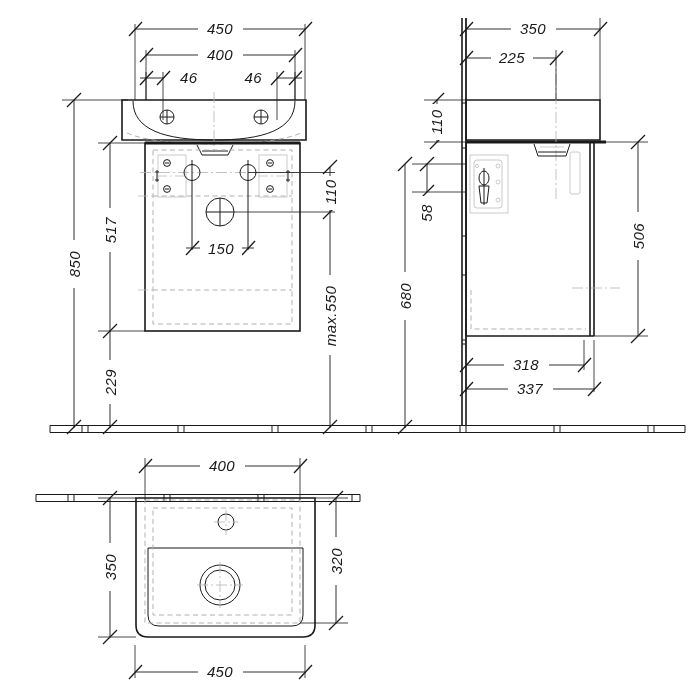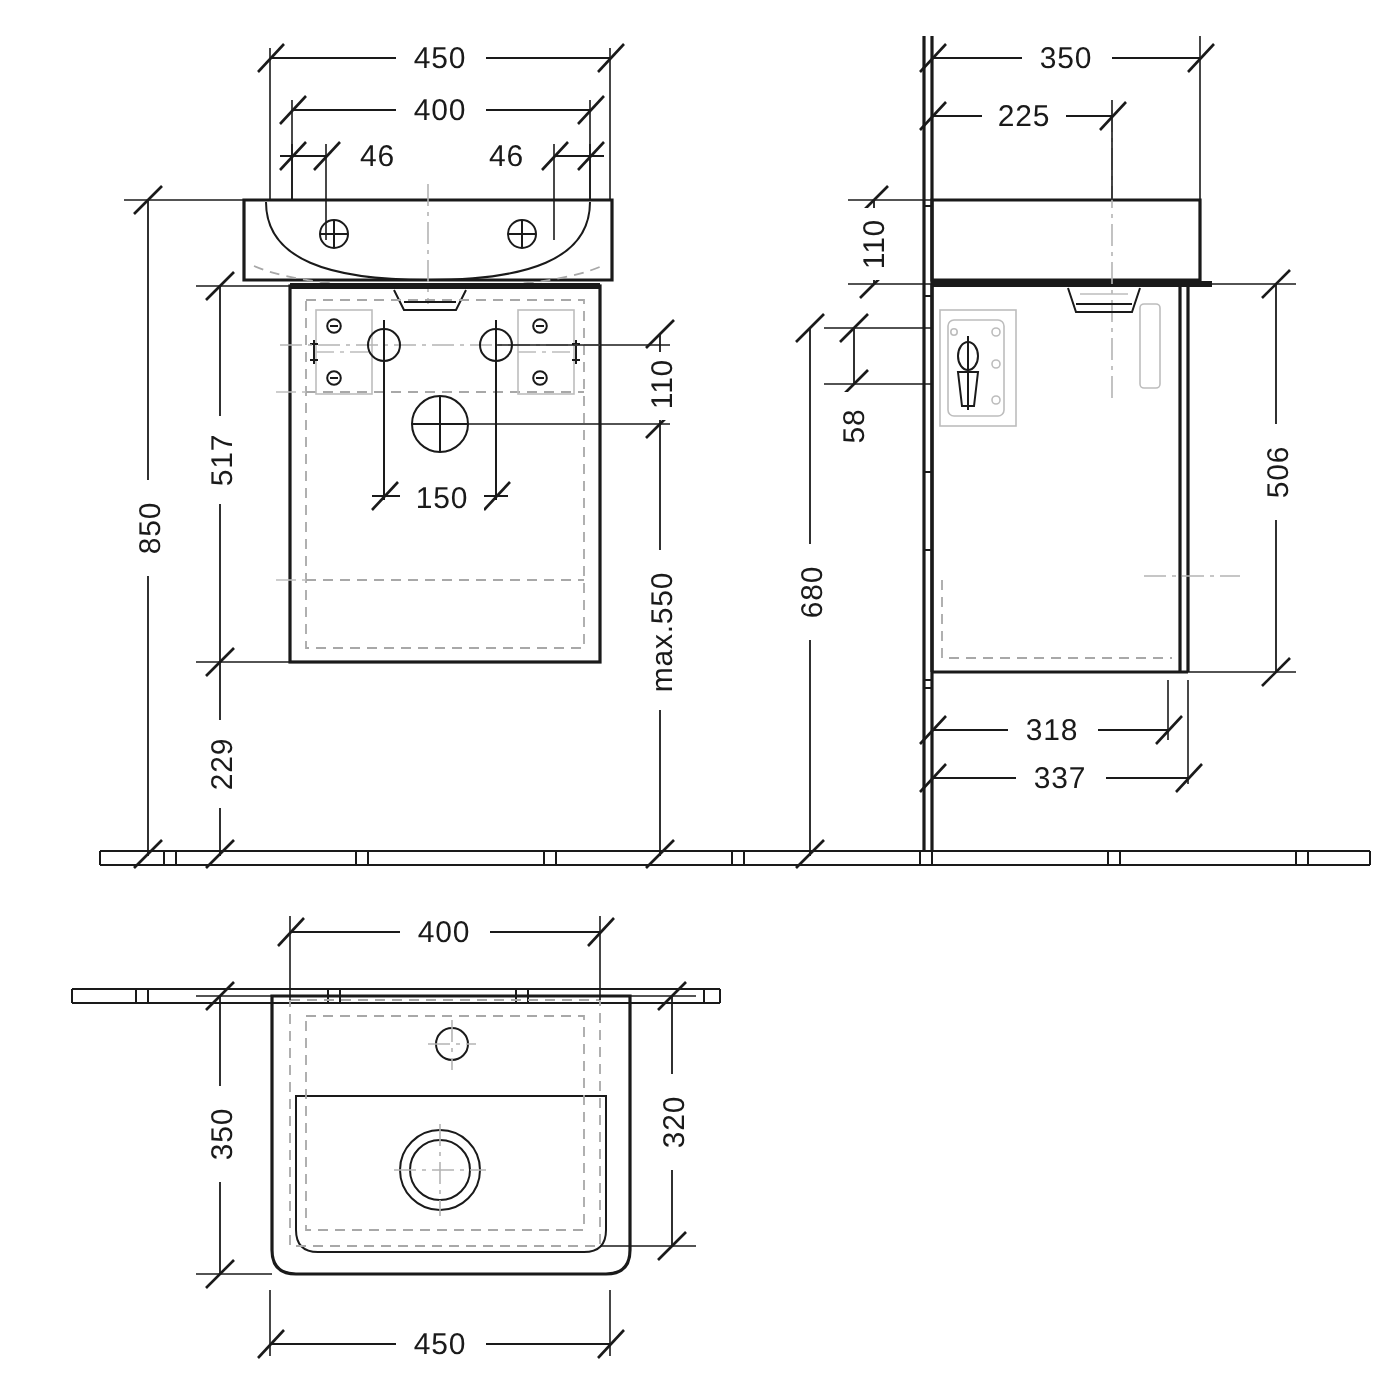--- a/index.html
+++ b/index.html
@@ -3,20 +3,21 @@
 <meta charset="utf-8">
 <title>Technical Drawing</title>
 <style>
   html,body{margin:0;padding:0;background:#ffffff;}
   #sheet{
     position:relative;
     width:700px;height:700px;
     background:#ffffff;
     font-family:"Liberation Sans", sans-serif;
     overflow:hidden;
+    font-style:italic;
   }
   #sheet svg{display:block;}
   .dimtext{
     font-family:"Liberation Sans", sans-serif;
     font-size:15px;
     fill:#1a1a1a;
     letter-spacing:0.4px;
   }
 </style>
 </head>

